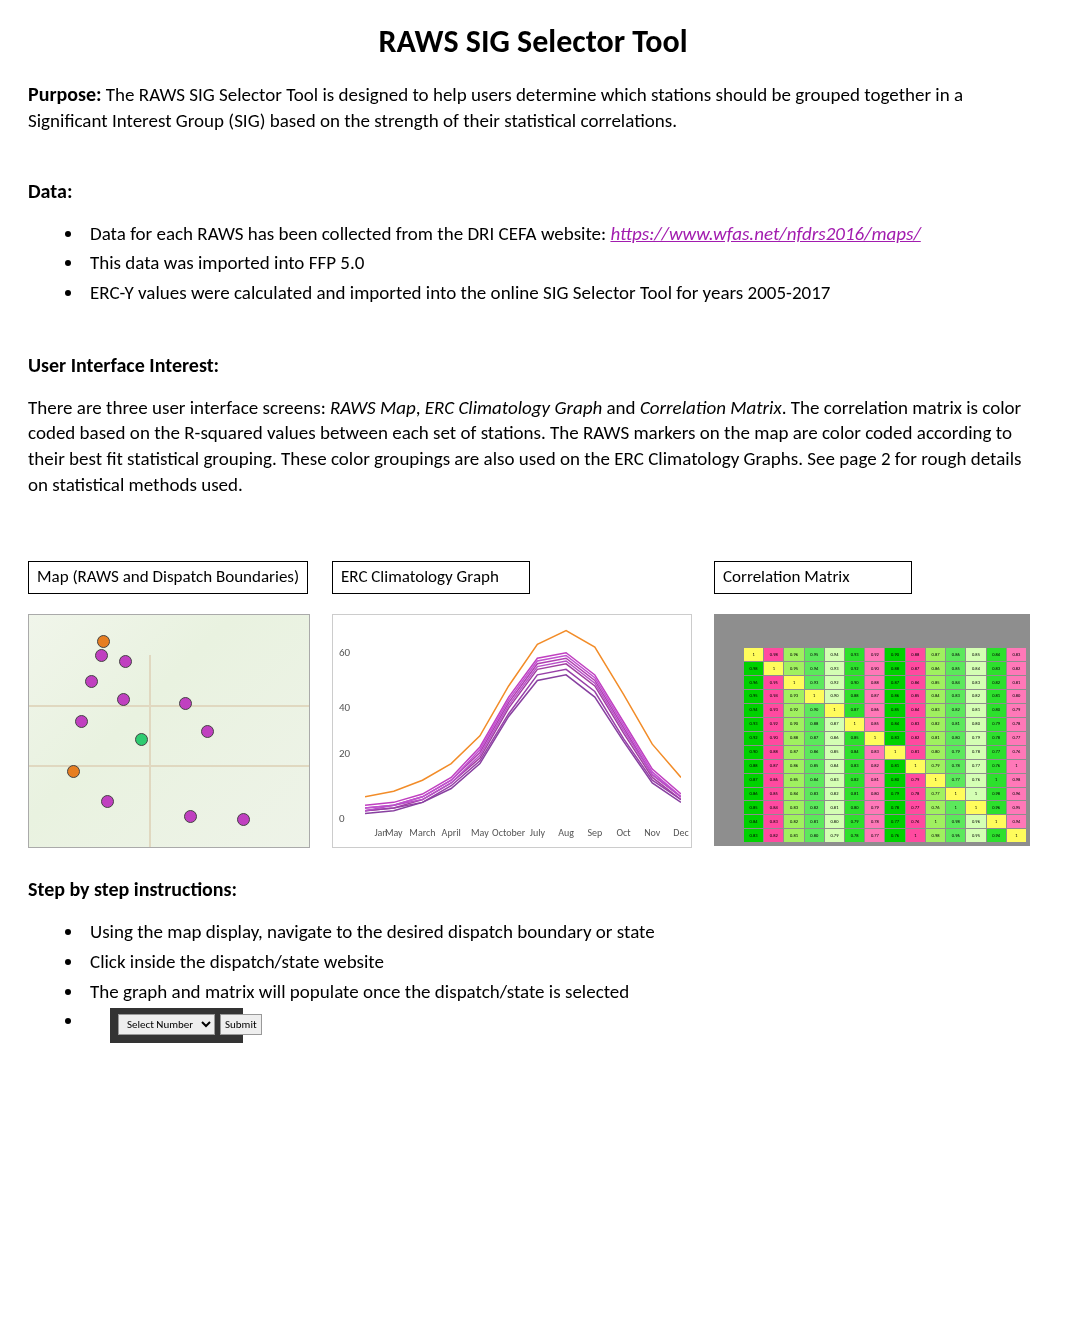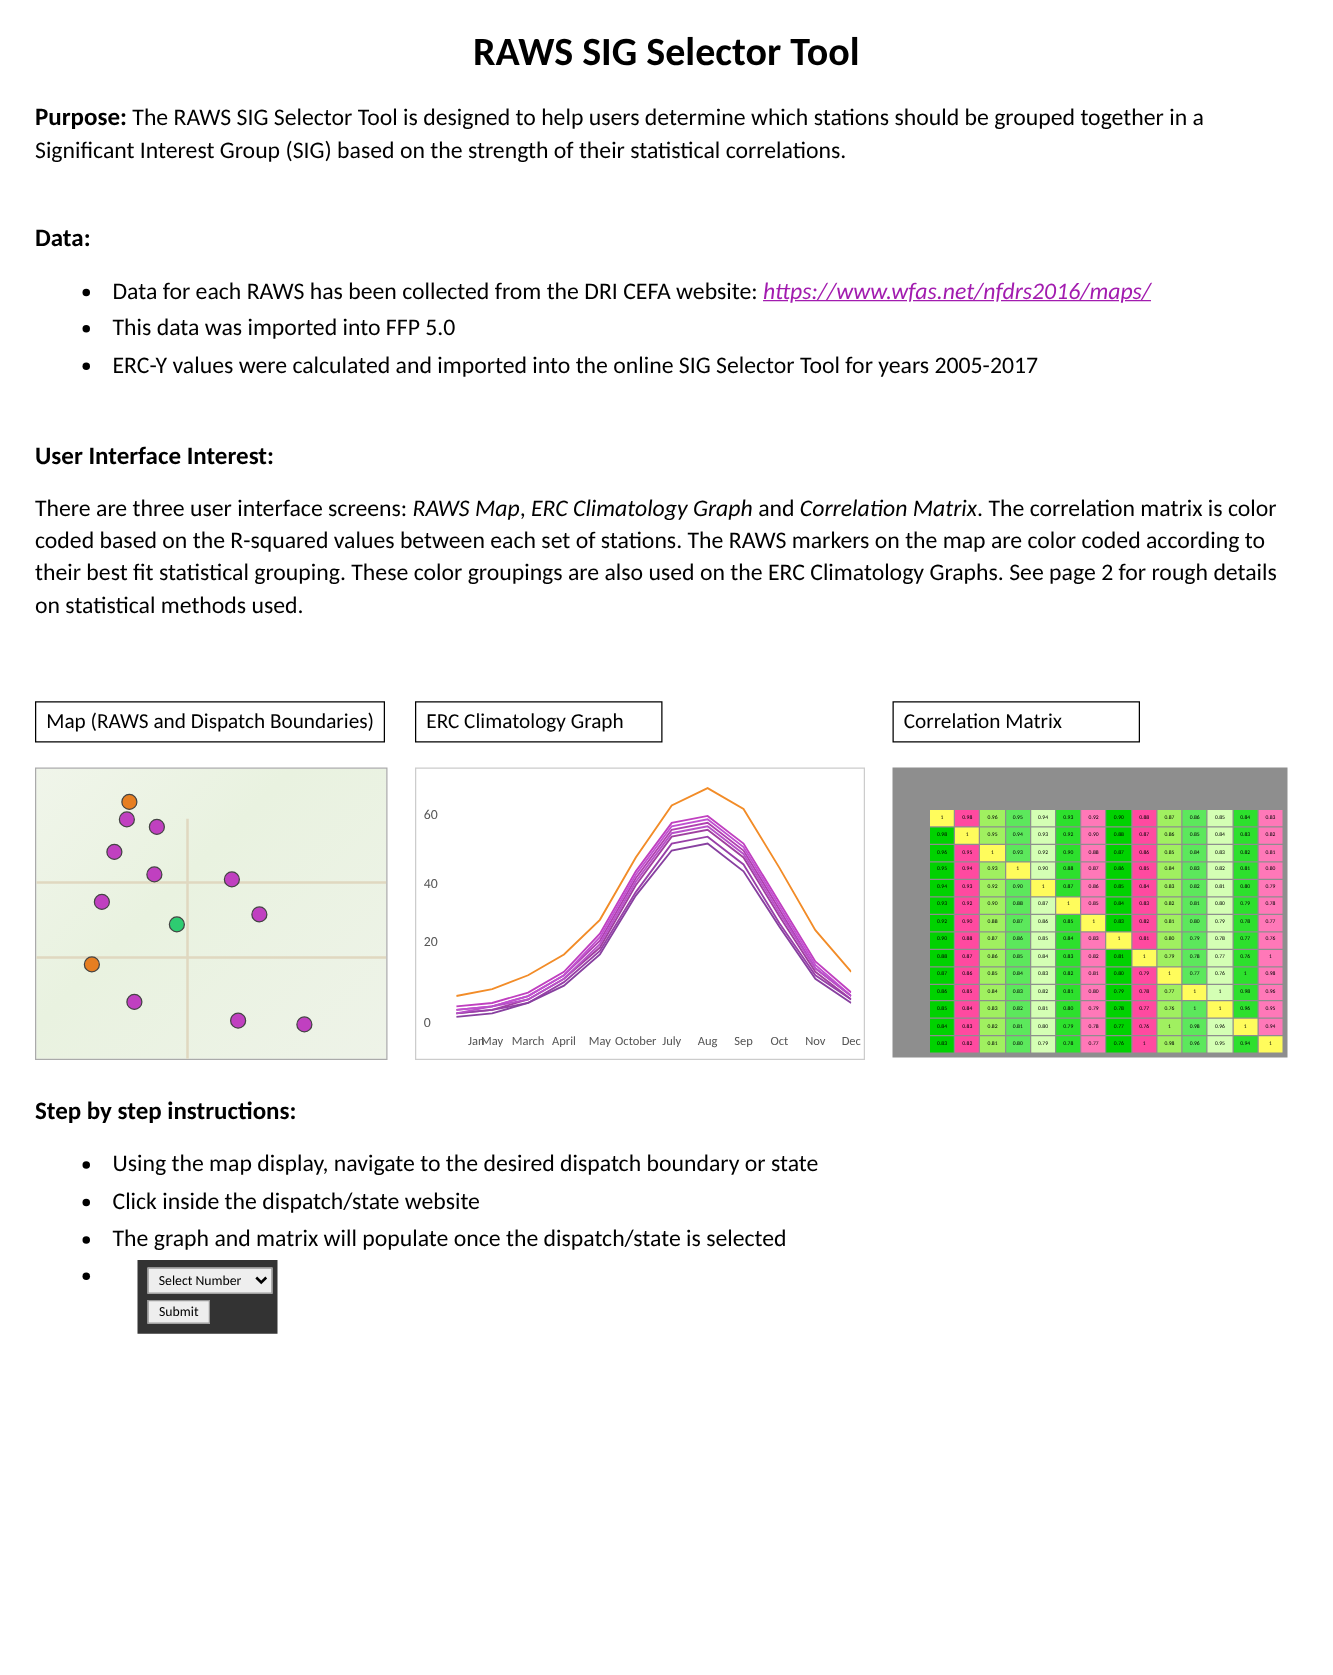--- a/index.html
+++ b/index.html
@@ -117,22 +117,22 @@
     display:flex;align-items:center;justify-content:center;
     color:#000;
   }
   
   .widget-inline {
     display:inline-block;
     vertical-align:top;
     margin-left:20px;
   }
   .widget {
-    background:#333; padding:6px 4px 8px 8px; width:100px;
-    display:flex; flex-direction:column; gap:5px;
+    background:#333; padding:6px 25px 8px 8px; width:100px;
+    display:flex; flex-direction:row; gap:5px;
   }
   .widget select, .widget button {
     font-size:11px; font-family:inherit;
     border:1px solid #999; background:#eee;
     padding:2px 4px;
   }
   .widget button { width:50px; }
 </style>
 </head>
 <body>

